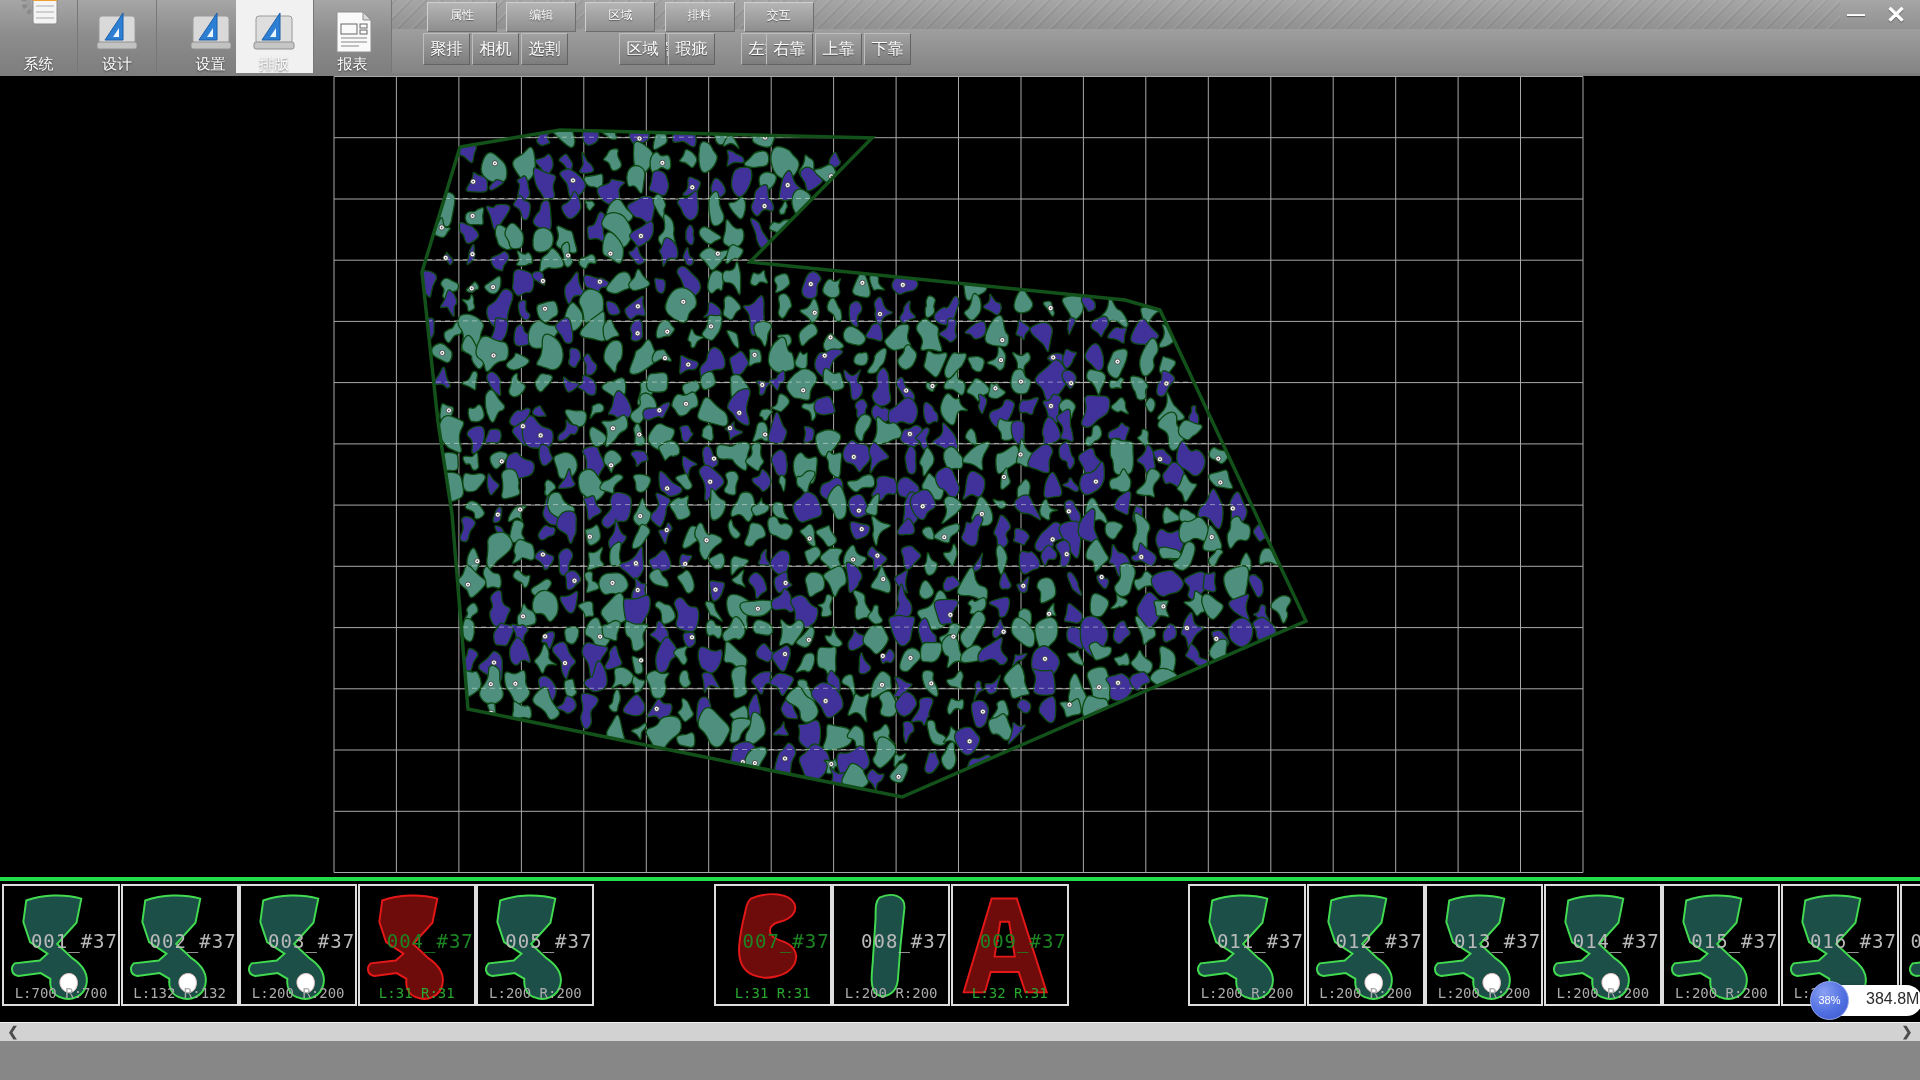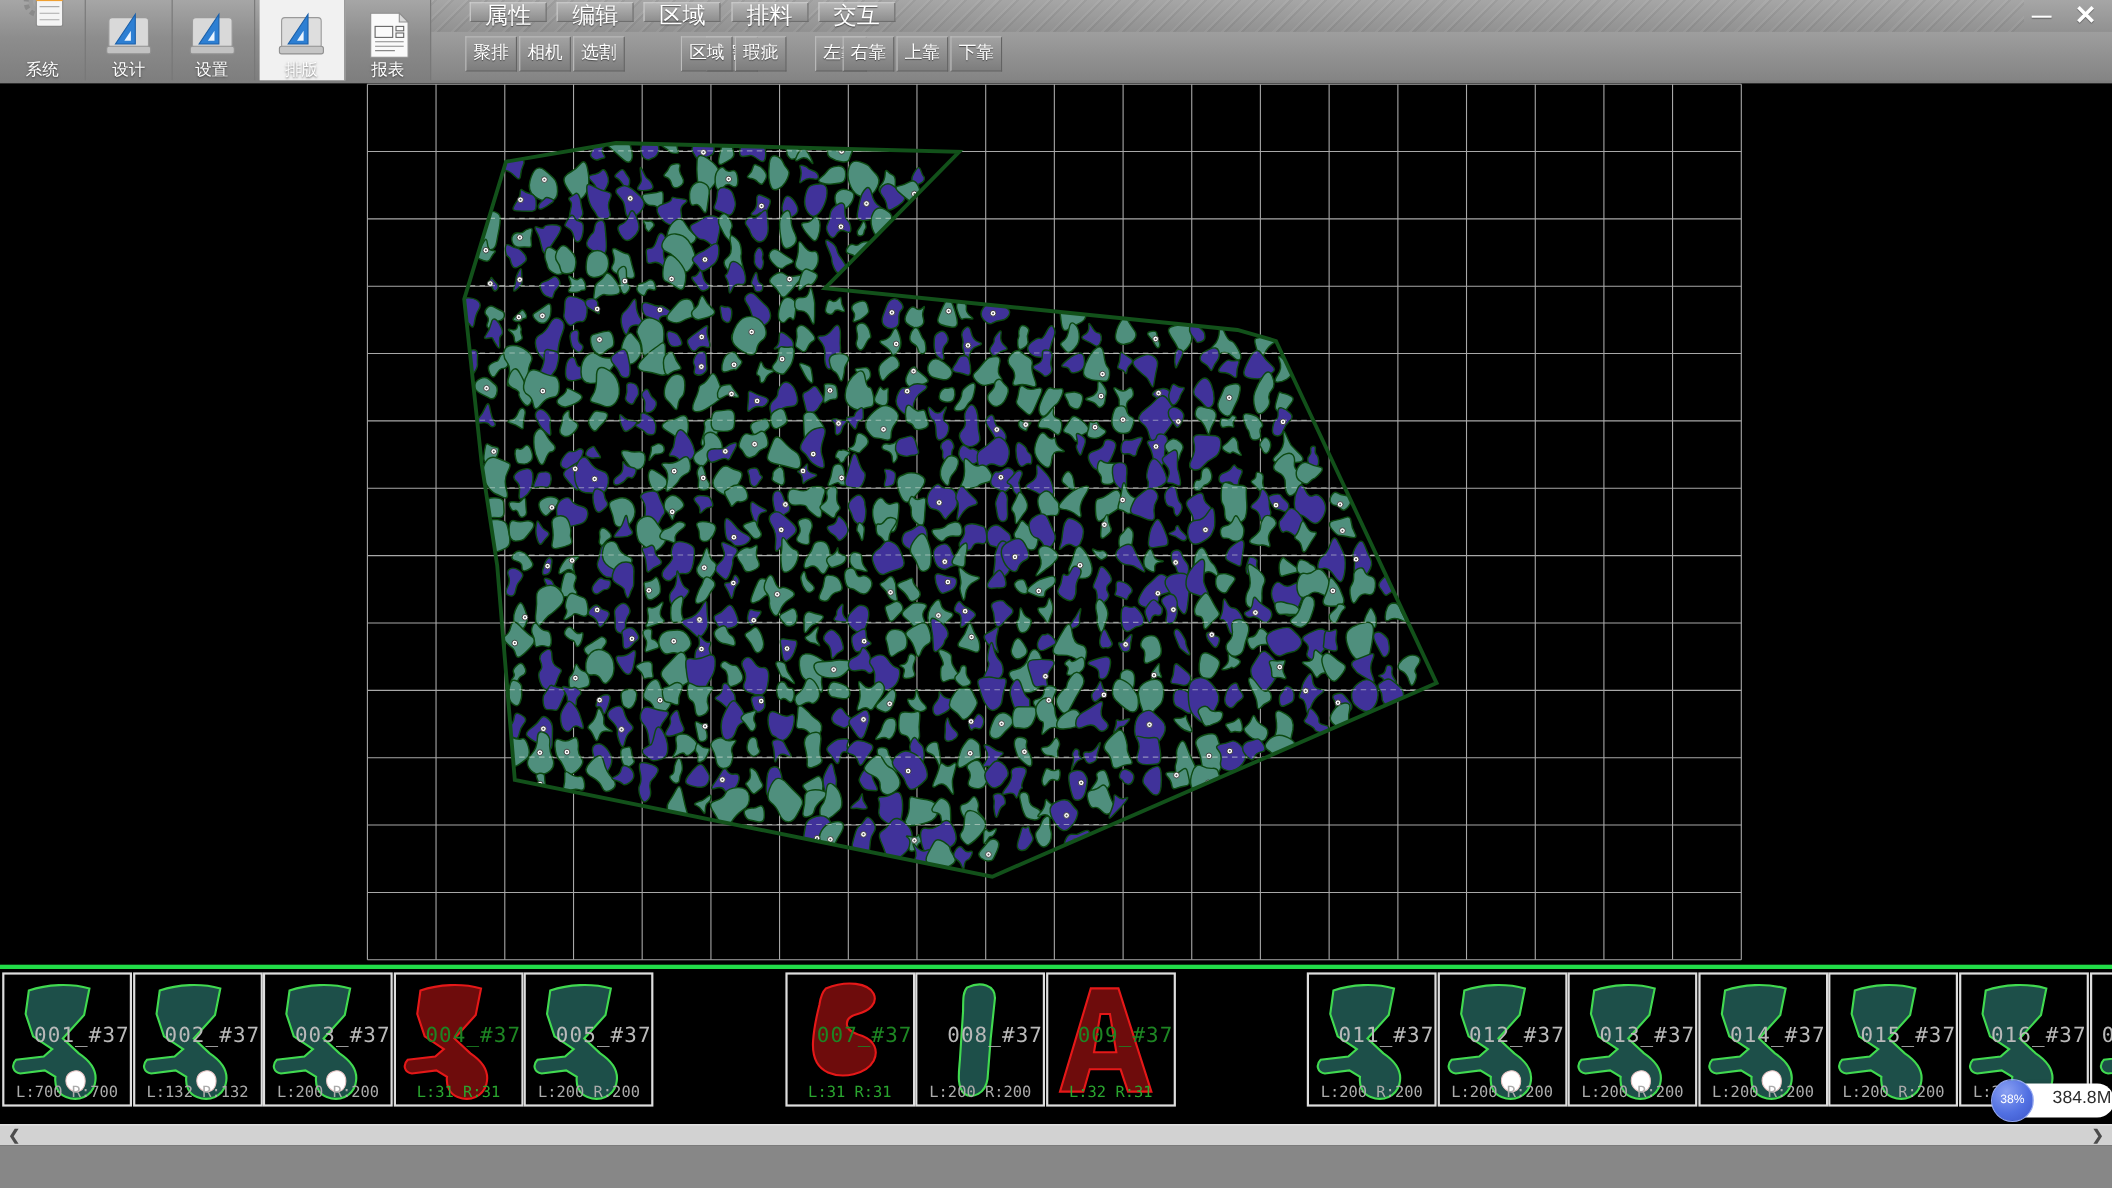--- a/index.html
+++ b/index.html
@@ -15,24 +15,24 @@
     background:repeating-linear-gradient(135deg,rgba(255,255,255,.06) 0 2px,rgba(0,0,0,.05) 2px 4px,transparent 4px 11px);}
   .band2{position:absolute;left:392px;top:29px;width:1528px;height:44px;
     background:linear-gradient(#9e9e9e,#848484);}
   .main-btn{position:absolute;top:0;height:73px;width:78px;box-sizing:border-box;
     border-right:1px solid #777;display:flex;flex-direction:column;align-items:center;
     justify-content:flex-end;cursor:pointer;}
   .main-btn .mb-icon{width:44px;height:44px;margin-bottom:1px;}
   .main-btn .mb-label{color:#fff;font-size:15px;line-height:18px;
     text-shadow:0 1px 2px rgba(0,0,0,.55);}
   .main-btn.active{background:#f1f1f1;}
-  .menu-tab{position:absolute;top:2px;height:18px;width:70px;box-sizing:border-box;
+  .menu-tab{position:absolute;top:2px;height:30px;width:70px;box-sizing:border-box;
     background:linear-gradient(#b5b5b5,#8e8e8e);
     border:1px solid;border-color:#cfcfcf #6e6e6e #6e6e6e #cfcfcf;
-    color:#fff;font-size:21px;text-align:center;line-height:24px;
+    color:#fff;font-size:12px;text-align:center;line-height:24px;
     text-shadow:0 1px 1px rgba(0,0,0,.5);cursor:pointer;}
   .tool-btn{position:absolute;top:33px;height:32px;width:47px;box-sizing:border-box;
     background:linear-gradient(#a2a2a2,#7d7d7d);
     border:1px solid;border-color:#bdbdbd #636363 #636363 #bdbdbd;
     color:#fff;font-size:16px;text-align:center;line-height:30px;
     text-shadow:0 1px 1px rgba(0,0,0,.5);cursor:pointer;}
   .win-btn{position:absolute;color:#fff;text-align:center;cursor:pointer;
     text-shadow:0 1px 1px rgba(0,0,0,.4);font-weight:bold;}
   #win-min{left:1840px;top:4px;width:32px;height:22px;font-size:18px;line-height:20px;}
   #win-close{left:1876px;top:1px;width:40px;height:28px;font-size:24px;line-height:27px;}
@@ -93,21 +93,21 @@
       </div>
       <div class="main-btn" style="left: 78.5px;">
         <div class="mb-icon"><svg viewBox="0 0 44 44">
             <rect x="4" y="6" width="36" height="28" rx="3" fill="#d9d9d9" stroke="#9a9a9a"></rect>
             <rect x="2" y="32" width="40" height="7" rx="2" fill="#c2c2c2" stroke="#909090"></rect>
             <path d="M28,3 L28,30 L10,30 Z" fill="#2d7fd3" stroke="#1b5fa8"></path>
             <path d="M24,18 L24,27 L18,27 Z" fill="#eaf4ff"></path>
           </svg></div>
         <div class="mb-label">设计</div>
       </div>
-      <div class="main-btn" style="left: 154px;">
+      <div class="main-btn" style="left: 172px;">
         <div class="mb-icon"><svg viewBox="0 0 44 44">
             <rect x="4" y="6" width="36" height="28" rx="3" fill="#d9d9d9" stroke="#9a9a9a"></rect>
             <rect x="2" y="32" width="40" height="7" rx="2" fill="#c2c2c2" stroke="#909090"></rect>
             <path d="M28,3 L28,30 L10,30 Z" fill="#2d7fd3" stroke="#1b5fa8"></path>
             <path d="M24,18 L24,27 L18,27 Z" fill="#eaf4ff"></path>
           </svg></div>
         <div class="mb-label">设置</div>
       </div>
       <div class="main-btn active" style="left: 235.5px;">
         <div class="mb-icon"><svg viewBox="0 0 44 44">

